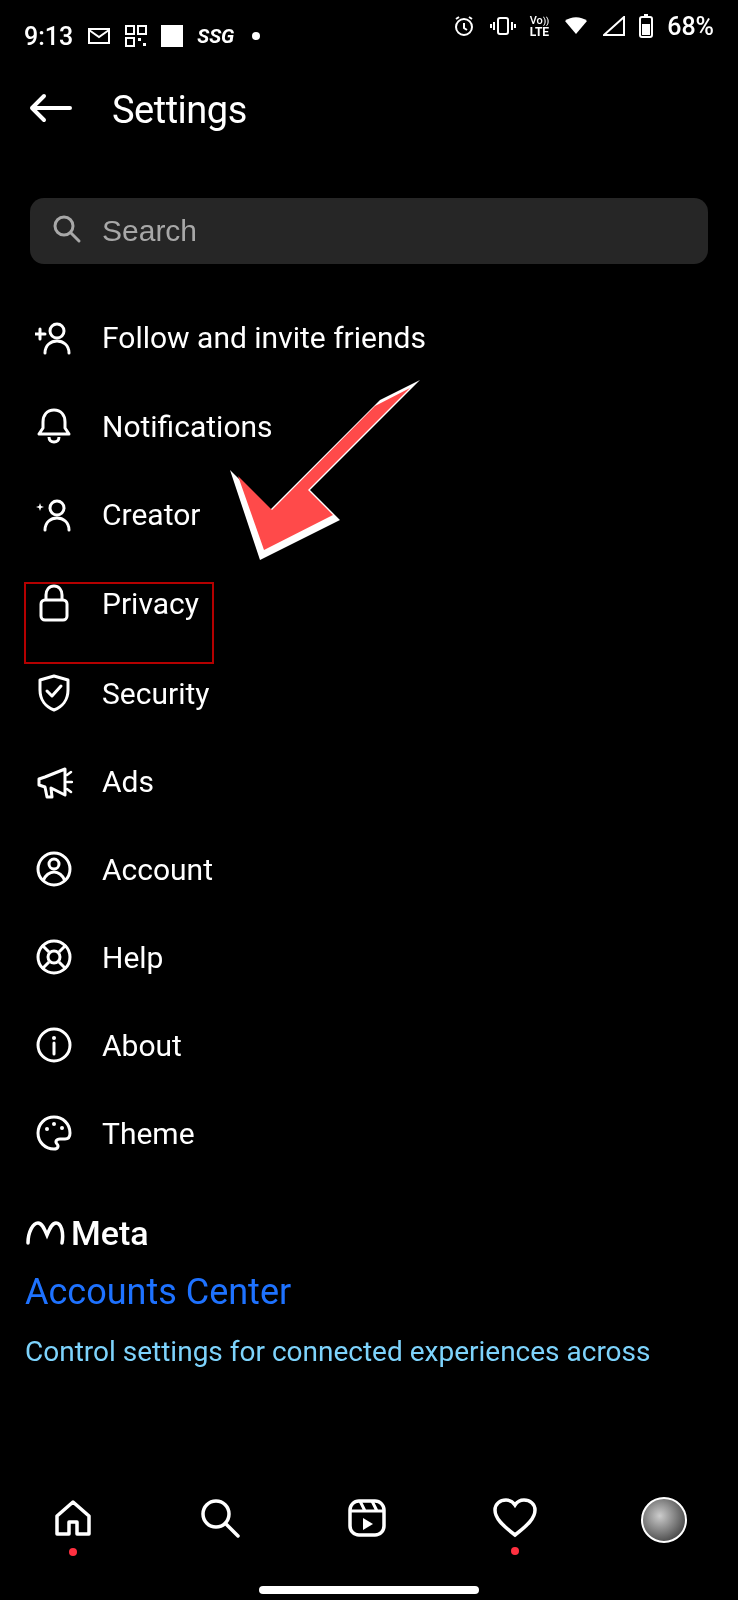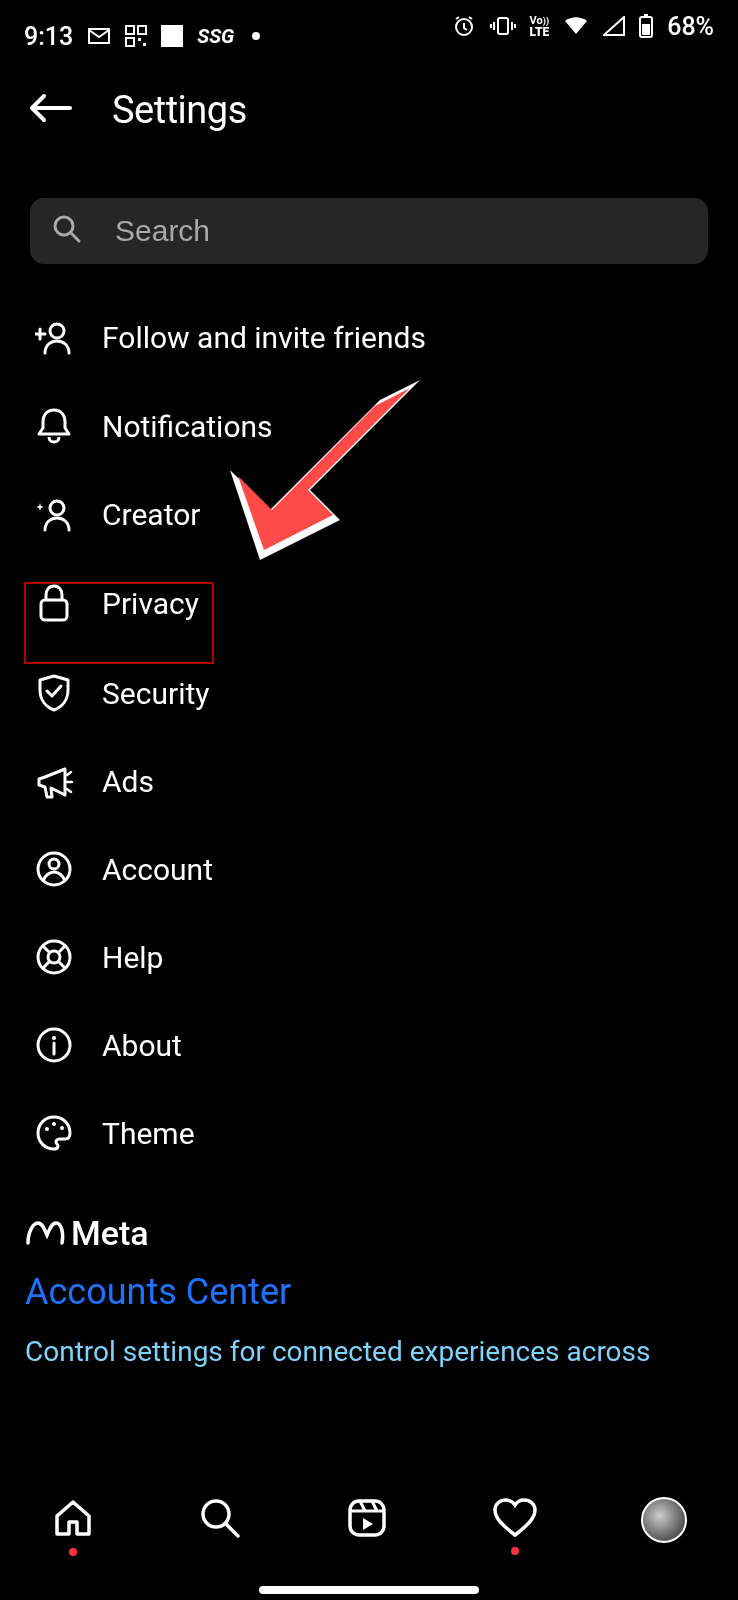--- a/index.html
+++ b/index.html
@@ -34,21 +34,21 @@
     align-items: center;
     gap: 40px;
     padding: 36px 28px 20px 28px;
   }
   .header h1 { font-size: 38px; font-weight: 400; letter-spacing: -0.5px; }
   
   .search-wrap { padding: 0 30px; margin-top: 46px; }
   .search {
     display: flex;
     align-items: center;
-    gap: 33px;
+    gap: 20px;
     background: #262626;
     border-radius: 14px;
     padding: 16px 22px;
   }
   .search input {
     flex: 1;
     background: transparent;
     border: 0;
     outline: none;
     color: #a8a8a8;
@@ -137,21 +137,21 @@
           <circle cx="12" cy="13" r="8" fill="none" stroke="#fff" stroke-width="2"></circle>
           <path d="M12 9v5l3 2M4 5l3-2M20 5l-3-2" fill="none" stroke="#fff" stroke-width="2"></path>
         </svg>
     </span>
     <span class="icon-area">
       <svg width="26" height="20" viewBox="0 0 26 20">
           <rect x="8" y="2" width="10" height="16" rx="2" fill="none" stroke="#fff" stroke-width="2"></rect>
           <path d="M4 6v8M1 8v4M22 6v8M25 8v4" stroke="#fff" stroke-width="2"></path>
         </svg>
     </span>
-    <span style="font-size:11px;line-height:1;text-align:left;font-weight:bold;">Vo<span style="font-size:9px">))</span><br><b style="font-size:12px">LTE</b></span>
+    <span style="font-size:11px;line-height:1;text-align:left;">Vo<span style="font-size:9px">))</span><br><b style="font-size:12px">LTE</b></span>
     <span class="icon-area">
       <svg width="26" height="20" viewBox="0 0 26 20">
           <path d="M13 18L2 5c6-5 16-5 22 0L13 18z" fill="#fff"></path>
         </svg>
     </span>
     <span class="icon-area">
       <svg width="22" height="20" viewBox="0 0 22 20">
           <path d="M1 19L21 1V19z" fill="none" stroke="#fff" stroke-width="2"></path>
         </svg>
     </span>

